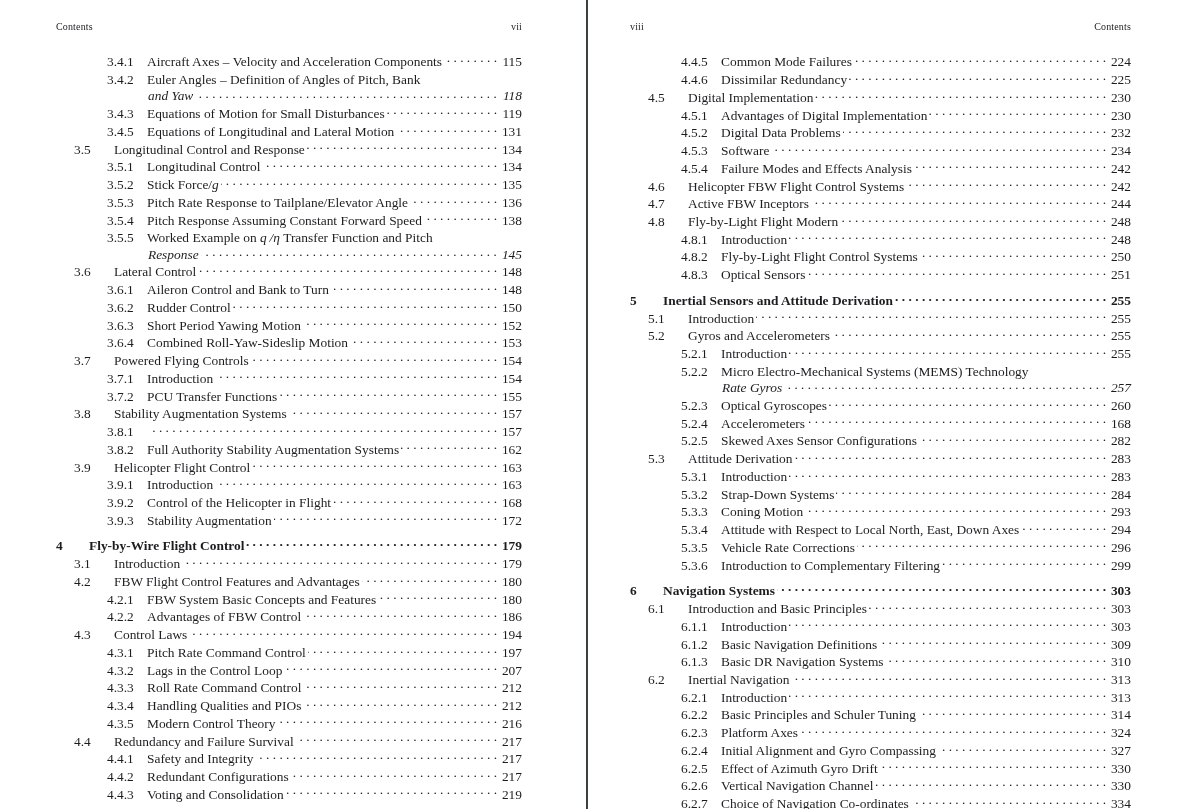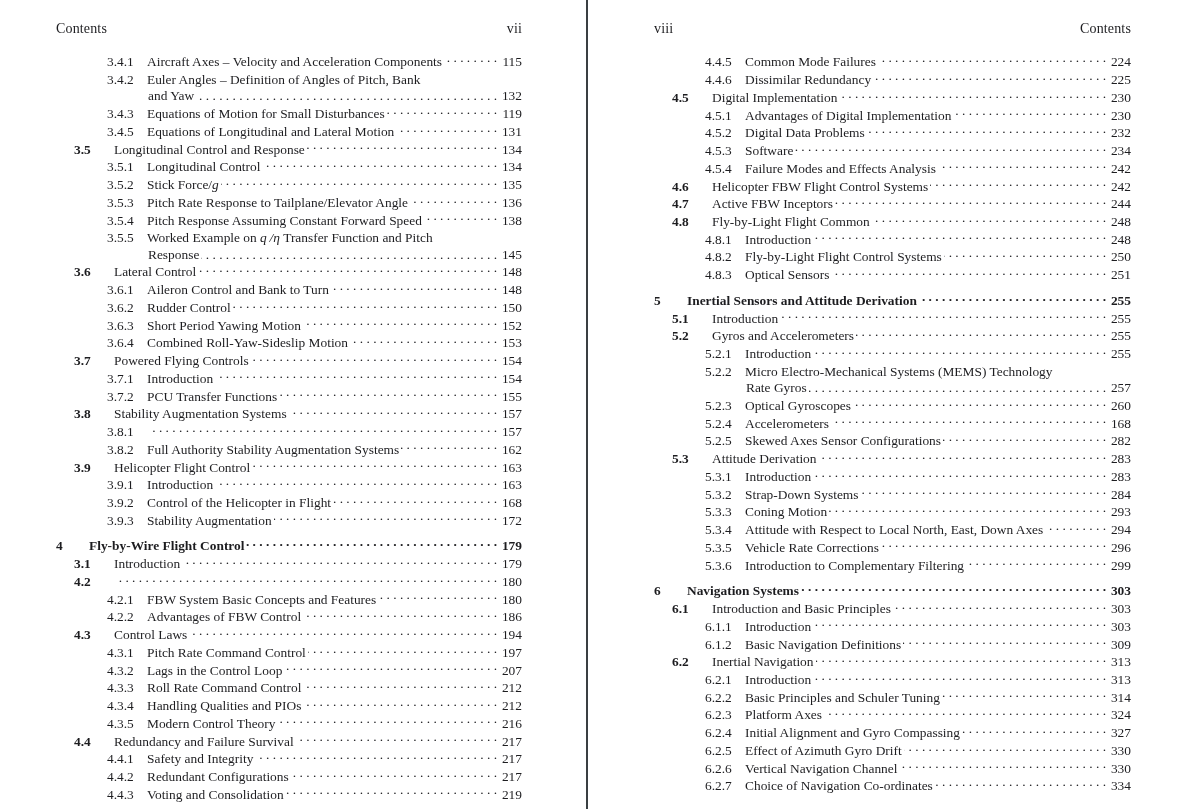--- a/index.html
+++ b/index.html
@@ -20,37 +20,37 @@
     width: 1178px;
     height: 809px;
     position: relative;
   }
   .page {
     position: relative;
     height: 809px;
     box-sizing: border-box;
   }
   .page-left  { width: 586px; padding: 0 64px 0 56px; }
-  .page-right { width: 592px; padding: 0 47px 0 68px; }
+  .page-right { width: 592px; padding: 0 47px 0 44px; }
 
   .gutter {
     position: absolute;
     left: 586px;
     top: 0;
     width: 2px;
     height: 809px;
     background: #3a3f42;
   }
 
   
   .runhead {
     display: flex;
     justify-content: space-between;
     align-items: baseline;
-    font-size: 14px;
+    font-size: 10px;
     letter-spacing: .15px;
     padding-top: 21px;
     height: 16px;
   }
   .runhead span { white-space: pre; }
 
   
   .toc {
     margin-top: 16px;
     font-size: 13.4px;
@@ -58,21 +58,21 @@
   }
   .row {
     display: flex;
     align-items: baseline;
     white-space: nowrap;
   }
   .row.chapter {
     font-weight: bold;
     margin-top: 8px;
   }
-  .row.lvl2 .num { width: 40px; font-weight: bold; }
+  .row.lvl2 .num { width: 40px; }
   .row.lvl3 .num { width: 40px; }
 
   
   .num {
     flex: 0 0 auto;
     text-align: left;
     white-space: pre;
   }
   .c-num  { width: 33px; }            
   .n2     { width: 33px; margin-left: 18px; }   
@@ -101,22 +101,23 @@
   .row.chapter .leader::before { font-weight: bold; }
   .pg {
     flex: 0 0 auto;
     text-align: right;
     width: 24px;
     white-space: pre;
   }
   
   .cont {
     display: flex;
-    align-items: flex-end;
+    align-items: flex-start;
     white-space: nowrap;
+    font-style: italic;
   }
   .cont .pad3 { flex: 0 0 auto; width: 92px; }
   .nodots .leader::before { content: ""; }
   i.mathit { font-style: italic; }
 </style>
 </head>
 <body>
 
 <div class="spread">
 
@@ -135,21 +136,21 @@
         <div class="row lvl3 nodots">
           <span class="num n3">3.4.2</span>
           <span class="title">Euler Angles – Definition of Angles of Pitch, Bank</span>
           <span class="leader"></span>
           <span class="pg"></span>
         </div>
         <div class="cont">
           <span class="pad3"></span>
           <span class="title">and Yaw</span>
           <span class="leader"></span>
-          <span class="pg">132</span>
+          <span class="pg">118</span>
         </div>
         <div class="row lvl3">
           <span class="num n3">3.4.3</span>
           <span class="title">Equations of Motion for Small Disturbances</span>
           <span class="leader"></span>
           <span class="pg">119</span>
         </div>
         <div class="row lvl3">
           <span class="num n3">3.4.5</span>
           <span class="title">Equations of Longitudinal and Lateral Motion</span>
@@ -294,20 +295,21 @@
           <span class="pg">179</span>
         </div>
         <div class="row lvl2">
           <span class="num n2">3.1</span>
           <span class="title">Introduction</span>
           <span class="leader"></span>
           <span class="pg">179</span>
         </div>
         <div class="row lvl2">
           <span class="num n2">4.2</span>
+          <span class="title">FBW Flight Control Features and Advantages</span>
           <span class="leader"></span>
           <span class="pg">180</span>
         </div>
         <div class="row lvl3">
           <span class="num n3">4.2.1</span>
           <span class="title">FBW System Basic Concepts and Features</span>
           <span class="leader"></span>
           <span class="pg">180</span>
         </div>
         <div class="row lvl3">
@@ -436,21 +438,21 @@
           <span class="pg">242</span>
         </div>
         <div class="row lvl2">
           <span class="num n2">4.7</span>
           <span class="title">Active FBW Inceptors</span>
           <span class="leader"></span>
           <span class="pg">244</span>
         </div>
         <div class="row lvl2">
           <span class="num n2">4.8</span>
-          <span class="title">Fly-by-Light Flight Common</span>
+          <span class="title">Fly-by-Light Flight Modern</span>
           <span class="leader"></span>
           <span class="pg">248</span>
         </div>
         <div class="row lvl3">
           <span class="num n3">4.8.1</span>
           <span class="title">Introduction</span>
           <span class="leader"></span>
           <span class="pg">248</span>
         </div>
         <div class="row lvl3">
@@ -578,20 +580,26 @@
           <span class="title">Introduction</span>
           <span class="leader"></span>
           <span class="pg">303</span>
         </div>
         <div class="row lvl3">
           <span class="num n3">6.1.2</span>
           <span class="title">Basic Navigation Definitions</span>
           <span class="leader"></span>
           <span class="pg">309</span>
         </div>
+        <div class="row lvl3">
+          <span class="num n3">6.1.3</span>
+          <span class="title">Basic DR Navigation Systems</span>
+          <span class="leader"></span>
+          <span class="pg">310</span>
+        </div>
         <div class="row lvl2">
           <span class="num n2">6.2</span>
           <span class="title">Inertial Navigation</span>
           <span class="leader"></span>
           <span class="pg">313</span>
         </div>
         <div class="row lvl3">
           <span class="num n3">6.2.1</span>
           <span class="title">Introduction</span>
           <span class="leader"></span>

